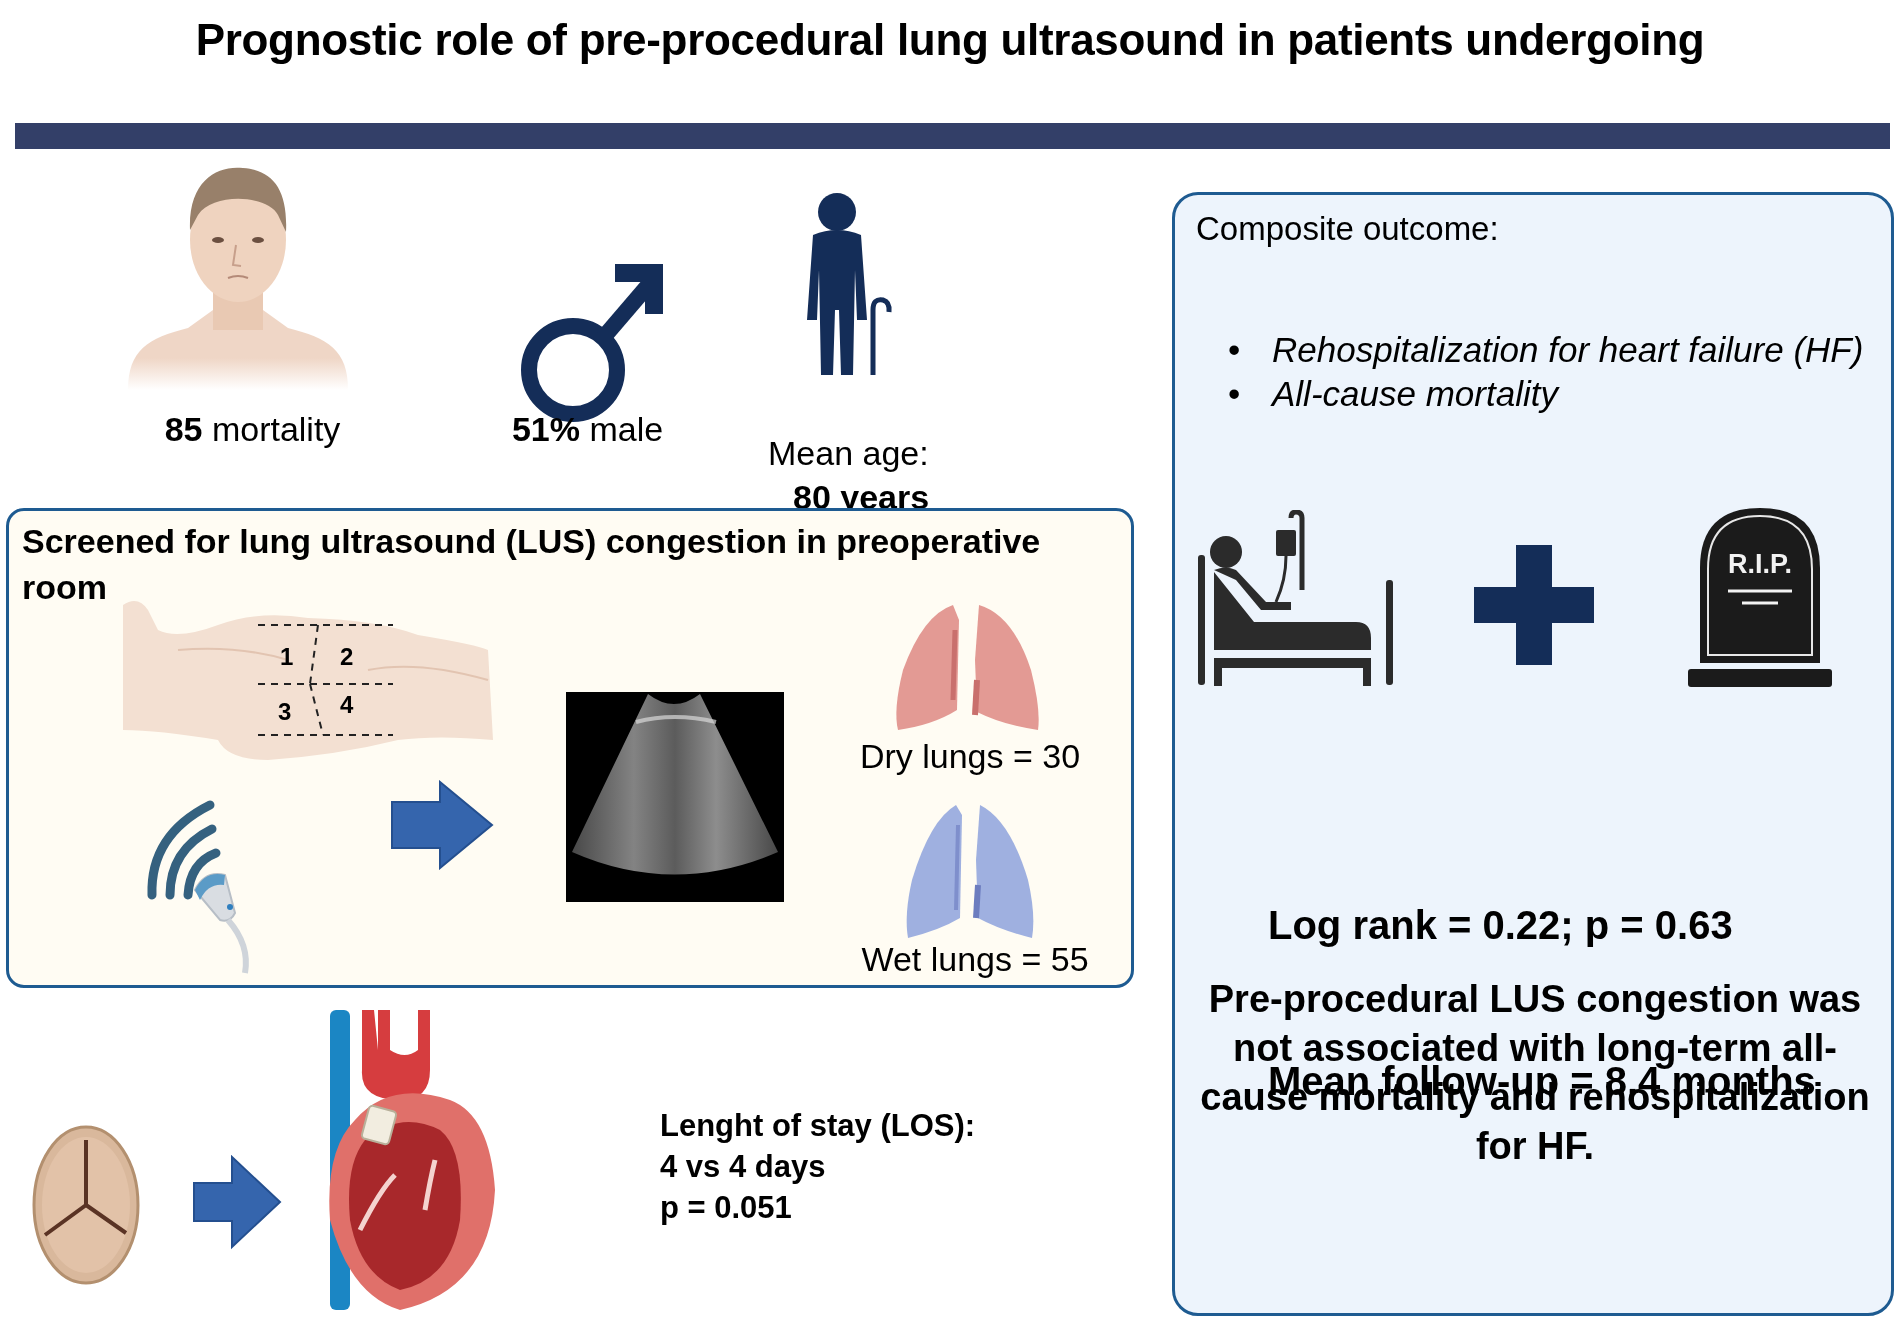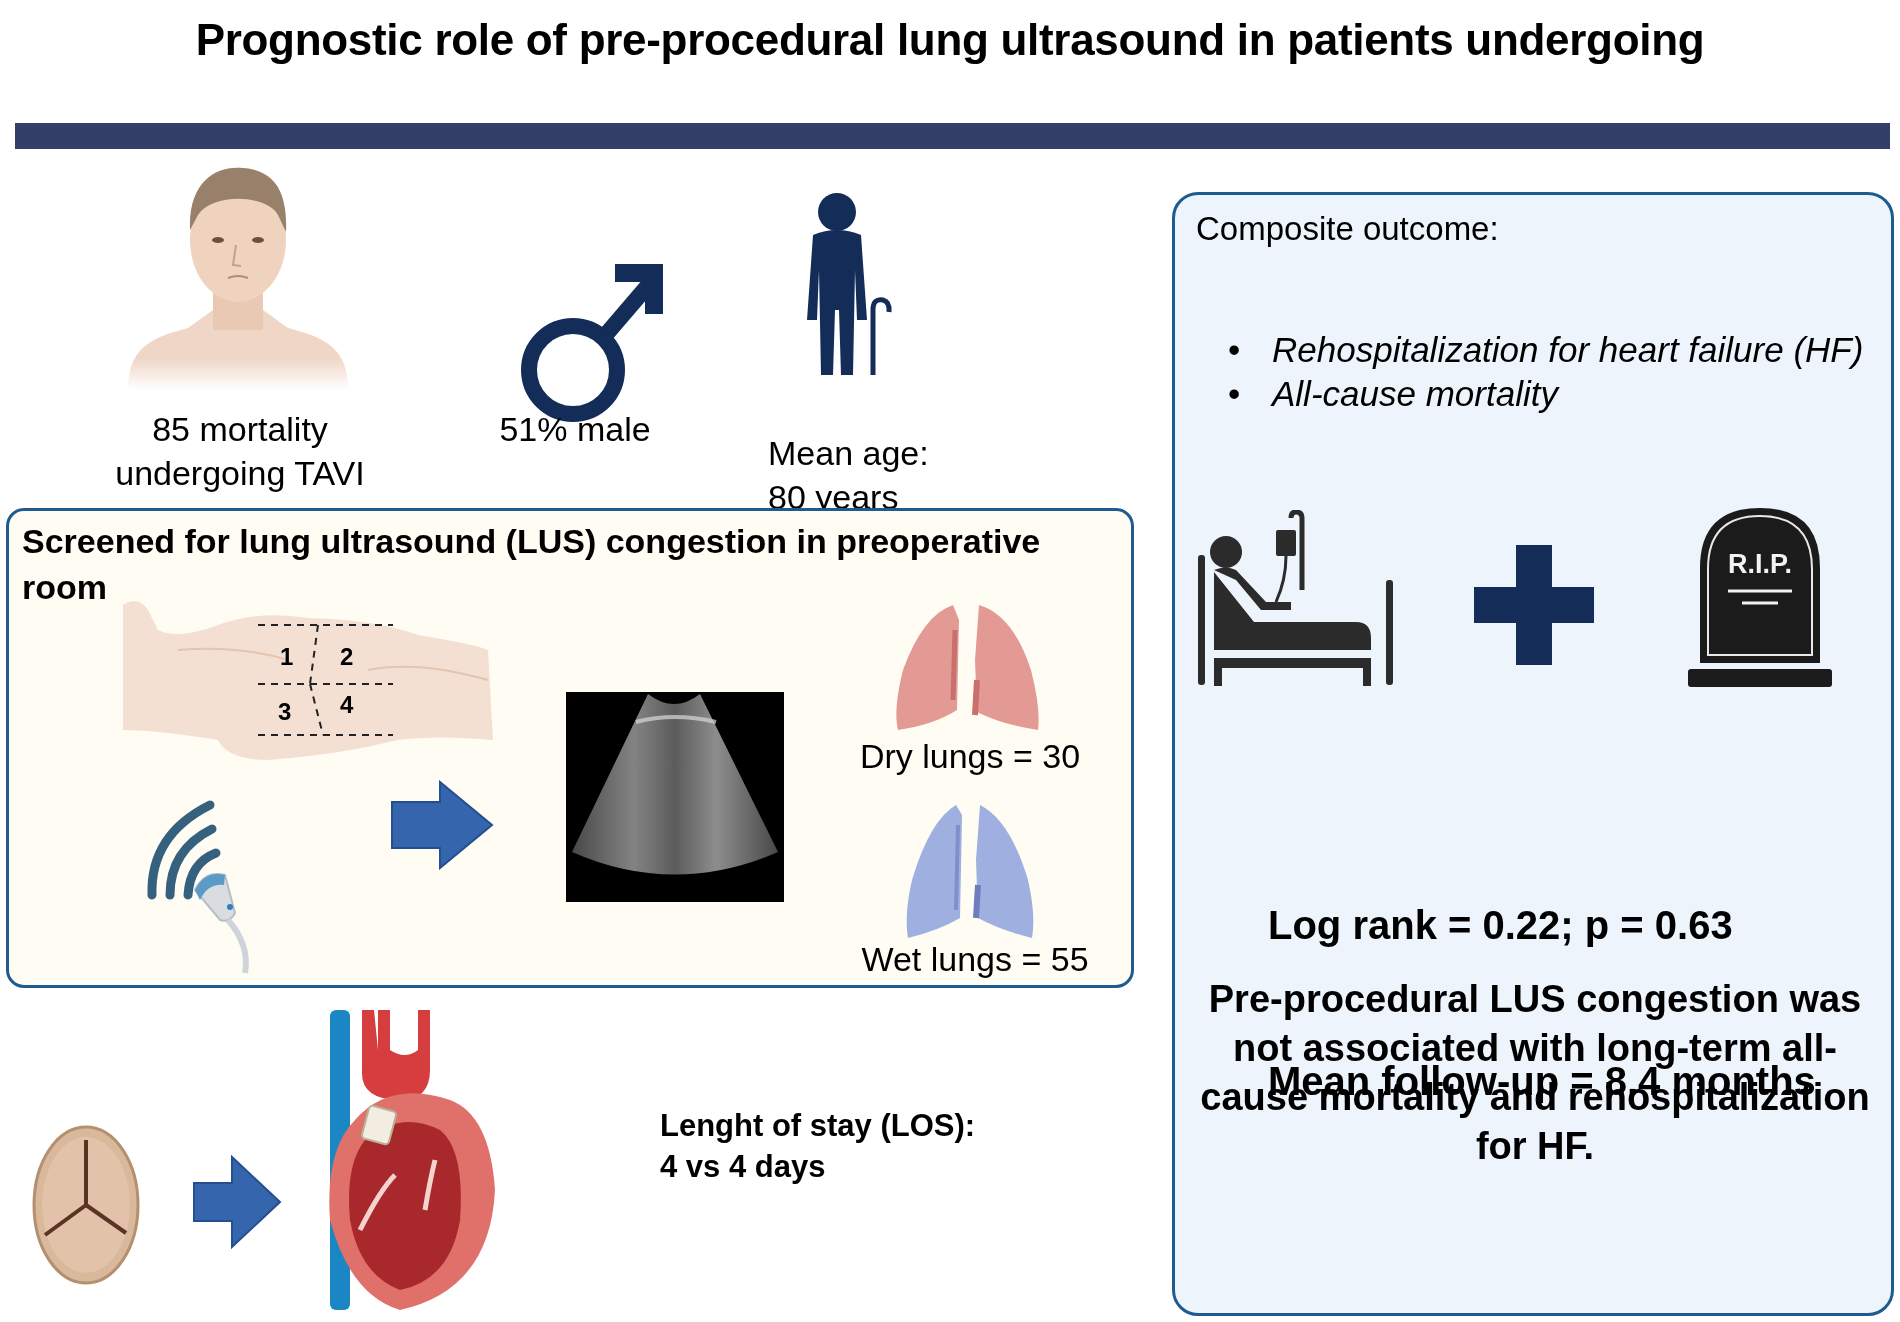--- a/index.html
+++ b/index.html
@@ -4,21 +4,21 @@
 <style>
   html, body { margin:0; padding:0; background:#ffffff; }
   body { width:1900px; height:1322px; position:relative; overflow:hidden;
          font-family:"Liberation Sans", "DejaVu Sans", sans-serif; color:#000; }
   .abs { position:absolute; }
   .title { left:0; width:1900px; top:12px; text-align:center; font-weight:bold;
            font-size:44px; line-height:56px; letter-spacing:-0.3px; }
   .bar { left:15px; top:123px; width:1875px; height:26px; background:#333f68; }
 
   .stat { text-align:center; font-size:34px; line-height:44px; }
-  .stat b { font-weight:normal; }
+  .stat b { font-weight:bold;margin-left:25px; }
 
   .lus-box { left:6px; top:508px; width:1128px; height:480px;
              background:#fffcf3; border:3px solid #1e5b91; border-radius:18px; box-sizing:border-box; }
   .lus-title { left:22px; top:518px; width:1100px; font-weight:bold; font-size:34px; line-height:46px; }
 
   .outcome-box { left:1172px; top:192px; width:722px; height:1124px;
                  background:#edf4fc; border:3px solid #1e5b91; border-radius:26px; box-sizing:border-box; }
   .outcome-title { left:1196px; top:206px; font-weight:normal; font-size:33px; line-height:46px; }
   .outcome-list { left:1228px; top:328px; width:640px; font-style:italic; font-size:35px; line-height:44px; margin:0; padding:0; list-style:none; }
   .outcome-list li { position:relative; padding-left:44px; }
@@ -50,21 +50,20 @@
   <rect x="95" y="120" width="50" height="50" fill="#e9c9b3"></rect>
   <ellipse cx="120" cy="80" rx="48" ry="62" fill="#efd3bf"></ellipse>
   <path d="M72 70 C70 20 100 5 125 8 C155 10 170 30 168 72 L160 55 C150 35 95 32 80 55 Z" fill="#98806a"></path>
   <ellipse cx="100" cy="80" rx="6" ry="3" fill="#6b4f40"></ellipse>
   <ellipse cx="140" cy="80" rx="6" ry="3" fill="#6b4f40"></ellipse>
   <path d="M110 118 Q120 114 130 118" stroke="#b48a78" stroke-width="2" fill="none"></path>
   <path d="M118 85 L115 105 L123 106" stroke="#c79f8b" stroke-width="2" fill="none"></path>
 </svg>
 <div class="abs stat" style="left:60px;top:407px;width:360px">
   <div><b>85</b><span> mortality</span></div>
-  <div>undergoing TAVI</div>
 </div>
 
 <svg class="abs" style="left:515px;top:262px" width="150" height="170" viewBox="0 0 150 170">
   <circle cx="58" cy="108" r="44" fill="none" stroke="#142d58" stroke-width="16"></circle>
   <line x1="88" y1="76" x2="136" y2="20" stroke="#142d58" stroke-width="16"></line>
   <polygon points="100,2 148,2 148,52 130,52 130,20 100,20" fill="#142d58"></polygon>
 </svg>
 <div class="abs stat" style="left:460px;top:407px;width:230px">
   <b>51%</b><span> male</span>
 </div>
@@ -159,20 +158,21 @@
   <path d="M72 20 L72 80 Q70 110 110 110 Q140 110 140 80 L140 20 L128 20 L128 60 Q115 70 100 60 L100 20 L88 20 L88 60 L84 20 Z" fill="#d63d3f"></path>
   <path d="M65 130 Q100 90 160 110 Q200 125 205 200 Q200 300 110 320 Q60 305 40 230 Q35 160 65 130 Z" fill="#e0706a"></path>
   <path d="M75 150 Q110 120 150 140 Q175 160 170 230 Q160 290 110 300 Q70 285 60 230 Q55 175 75 150 Z" fill="#a8282b"></path>
   <rect x="75" y="118" width="28" height="34" rx="4" fill="#f2ede0" stroke="#b8b09a" stroke-width="2" transform="rotate(15 89 135)"></rect>
   <path d="M70 240 Q90 200 105 185 M135 220 Q140 190 145 170" stroke="#f4d3cf" stroke-width="5" fill="none"></path>
 </svg>
 
 <div class="abs los">
   <div>Lenght of stay (LOS):</div>
   <div>4 vs 4 days</div>
+  <div>p = 0.051</div>
 </div>
 
 <div class="abs outcome-box"></div>
 <div class="abs outcome-title">Composite outcome:</div>
 <ul class="abs outcome-list">
   <li>Rehospitalization for heart failure (HF)</li>
   <li>All-cause mortality</li>
 </ul>
 
 <svg class="abs" style="left:1196px;top:510px" width="200" height="180" viewBox="0 0 200 180">

